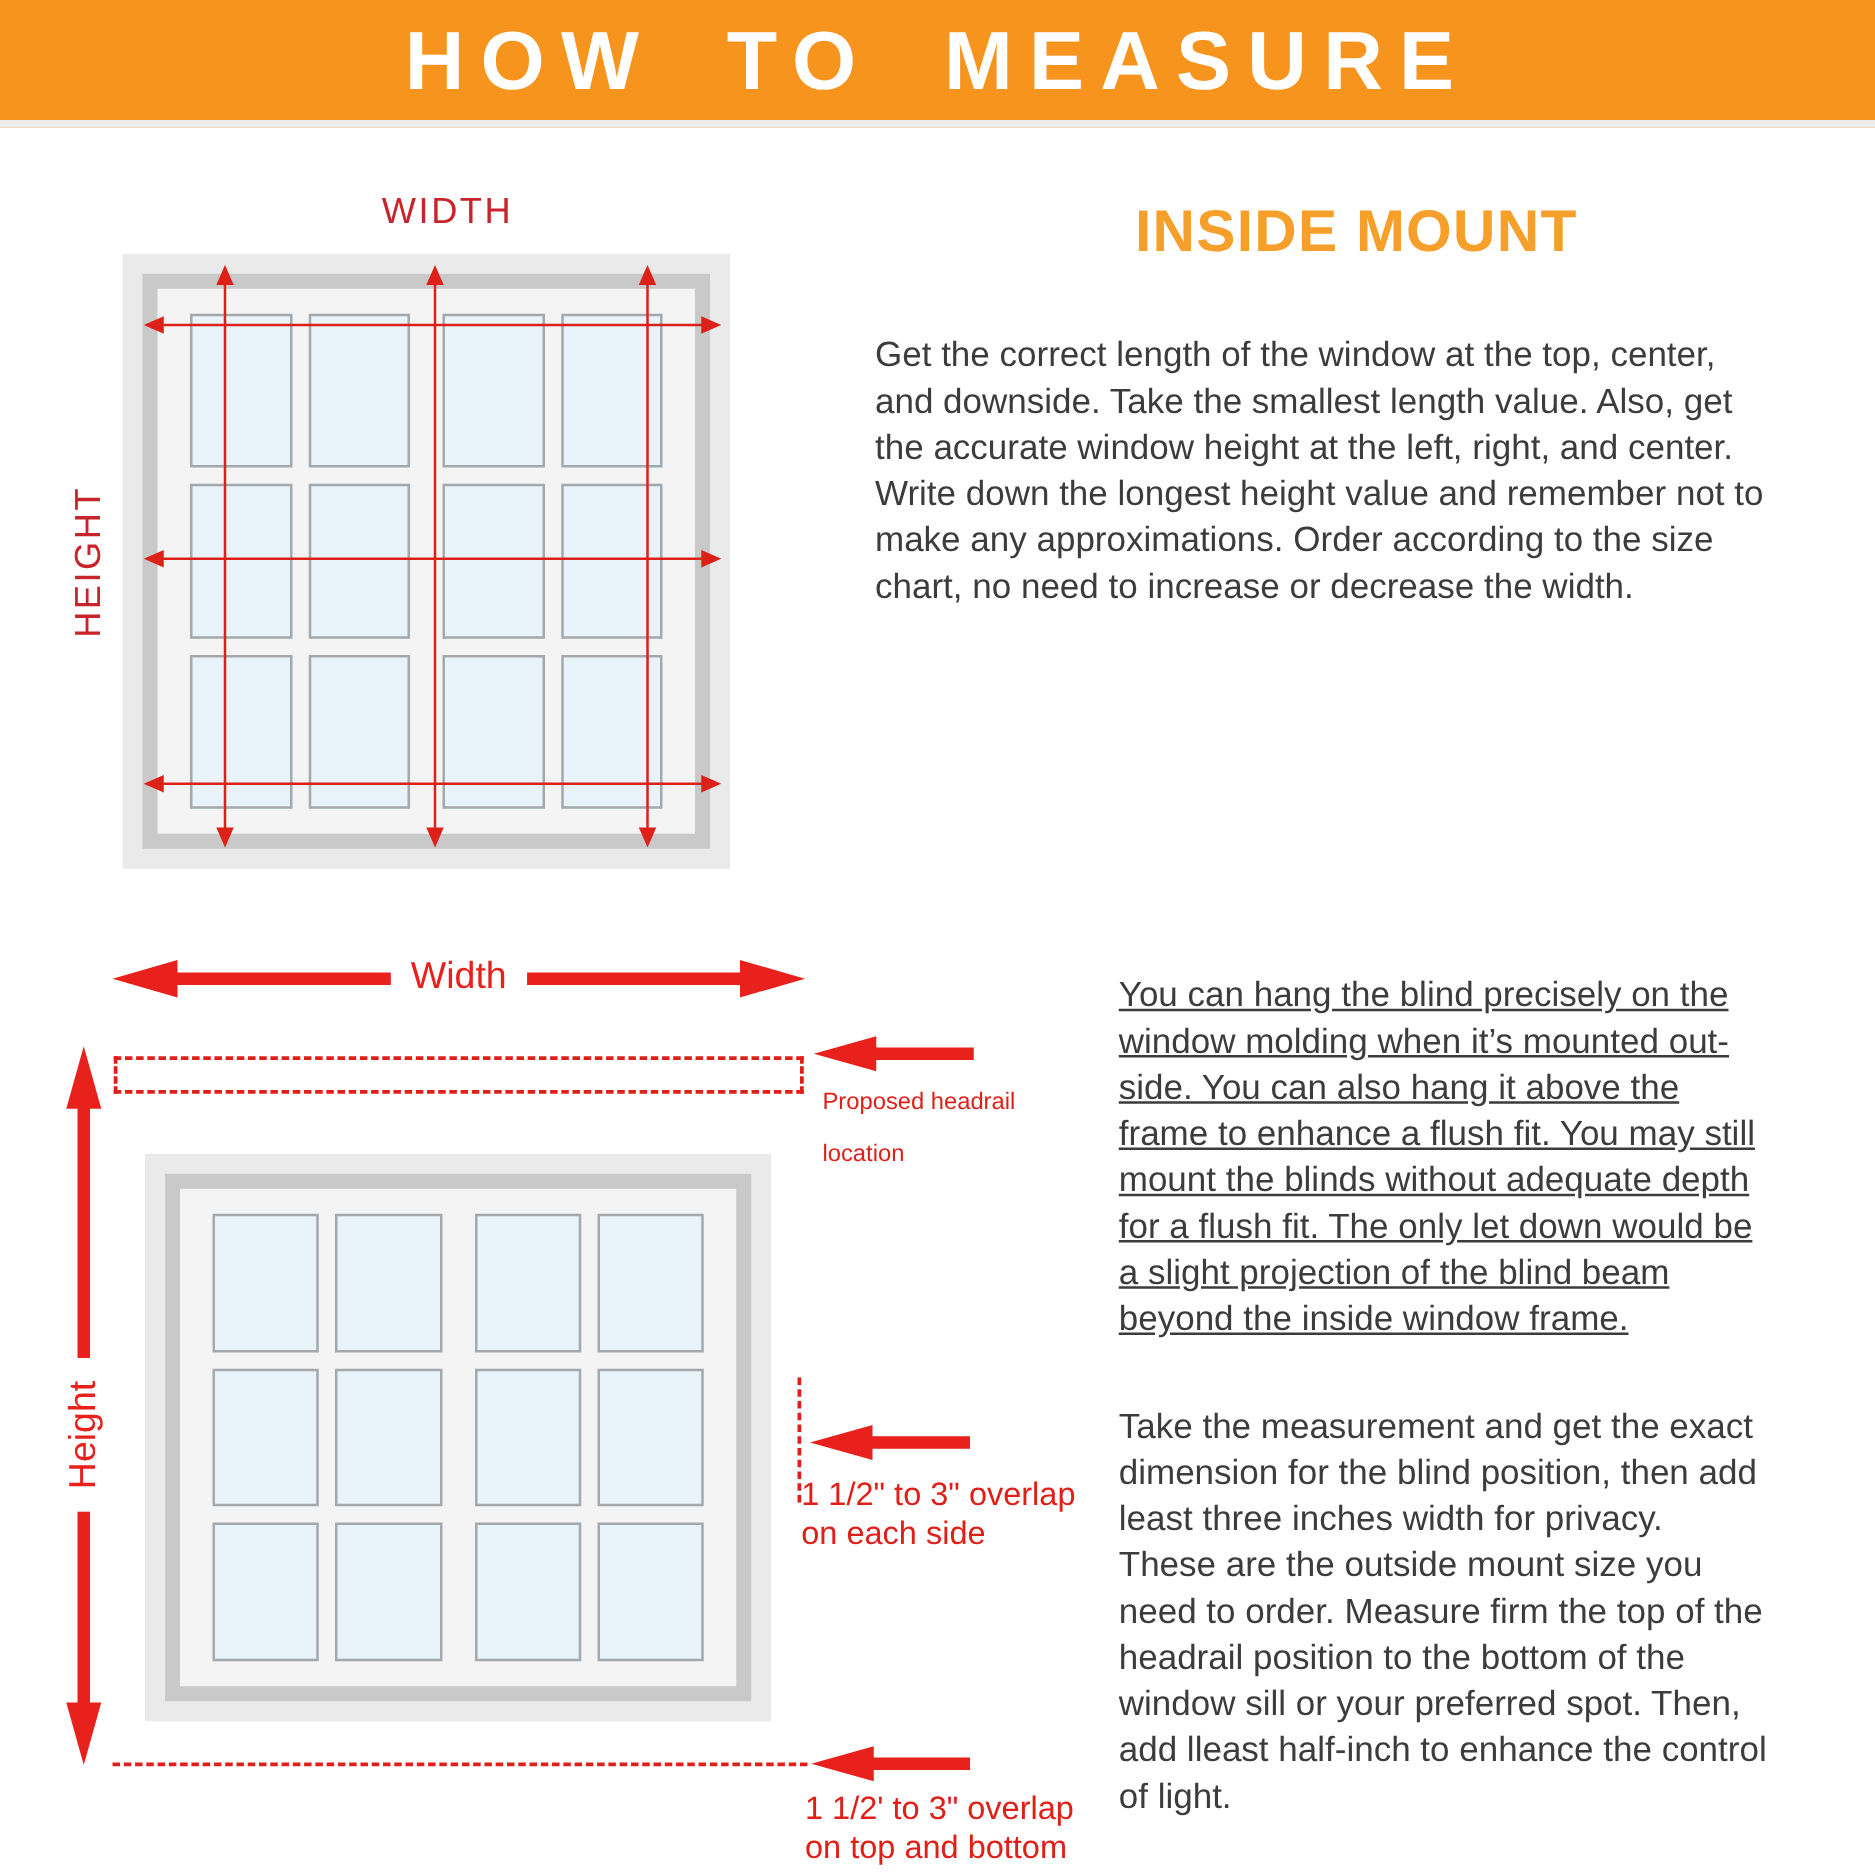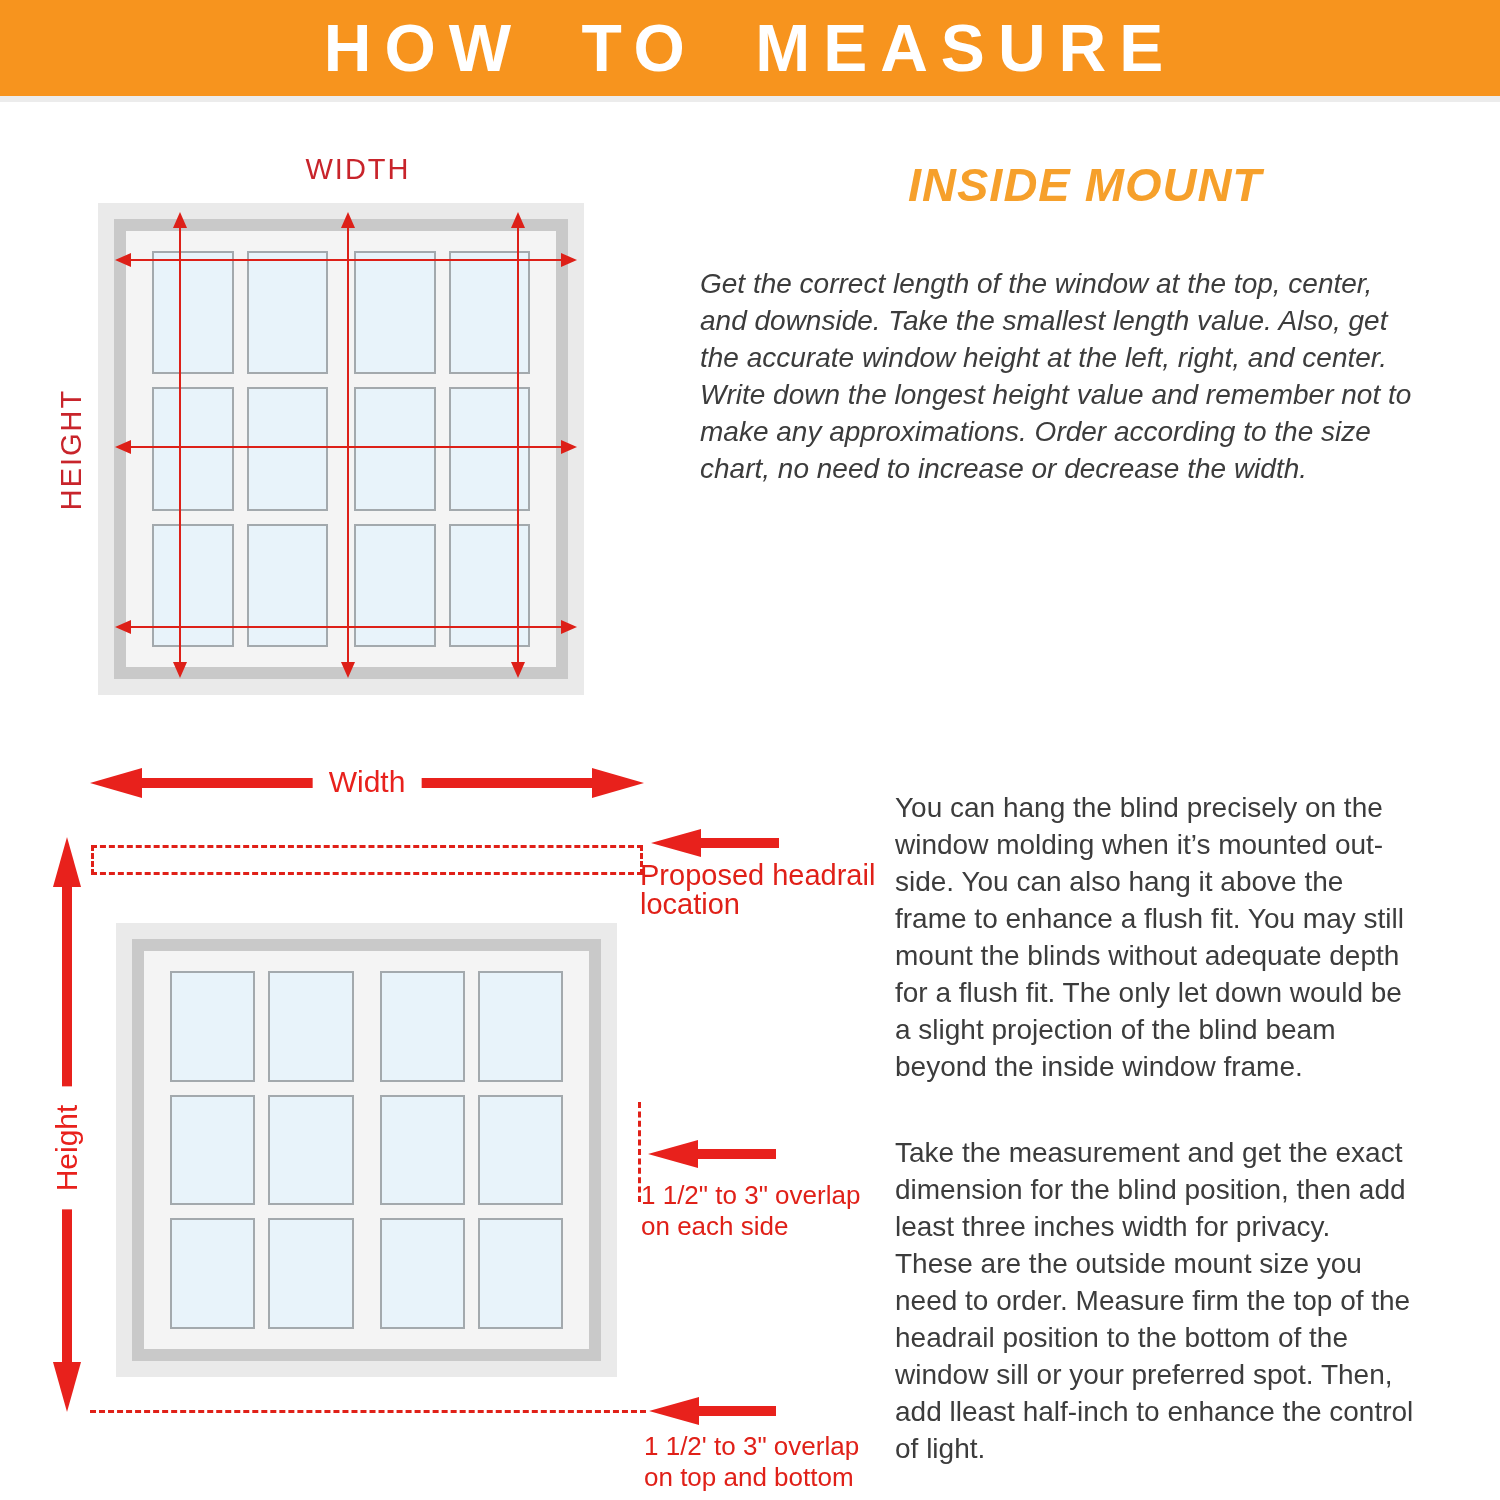--- a/index.html
+++ b/index.html
@@ -19,25 +19,25 @@
   }
   
   .text-col{position:absolute;}
   .text-col h2{
     margin:0;color:#F6A02B;font-size:47px;line-height:58px;
     font-weight:700;text-align:center;letter-spacing:1px;white-space:nowrap;
   }
   .para{
     color:#3C3C3C;font-size:28px;line-height:37px;white-space:nowrap;
   }
-  #inside-text{left:700px;top:156px;width:770px;font-style:italic;}
+  #inside-text{left:700px;top:156px;width:770px;}
   #inside-text .p1{margin-top:37px;}
   #inside-text .p2{margin-top:51px;}
   #outside-text{left:895px;top:743px;width:575px;}
-  #outside-text .p1{margin-top:46px;}
+  #outside-text .p1{margin-top:34px;text-decoration:underline;}
   #outside-text .p2{margin-top:49px;}
   
   .window{position:absolute;background:#EAEAEA;padding:16px;box-sizing:border-box;}
   .win-mid{background:#C9C9C9;width:100%;height:100%;padding:12px;box-sizing:border-box;}
   .win-sash{
     background:#F4F4F4;width:100%;height:100%;box-sizing:border-box;
     padding:20px 26px;display:flex;
   }
   .sash{
     flex:1;display:grid;grid-template-columns:1fr 1fr;
@@ -143,21 +143,21 @@
 <div class="ta-h" style="left:90px;top:768px;width:554px;">
   <div class="shaft"></div>
   <div class="ta-label-h">Width</div>
 </div>
 
 <div class="dash-rect" style="left:91px;top:845px;width:552px;height:30px;"></div>
 
 <div class="ta-left" style="left:651px;top:829px;width:128px;">
   <div class="shaft"></div>
 </div>
-<div class="red-note" style="left:640px;top:861px;font-size:29px;line-height:29px;">Proposed headrail<br>location</div>
+<div class="red-note" style="left:658px;top:861px;font-size:19px;line-height:42px;">Proposed headrail<br>location</div>
 
 <div class="ta-v" style="left:53px;top:837px;height:575px;">
   <div class="shaft"></div>
   <div class="ta-label-v">Height</div>
 </div>
 
 <div class="window" style="left:116px;top:923px;width:501px;height:454px;">
   <div class="win-mid">
     <div class="win-sash">
       <div class="sash">

